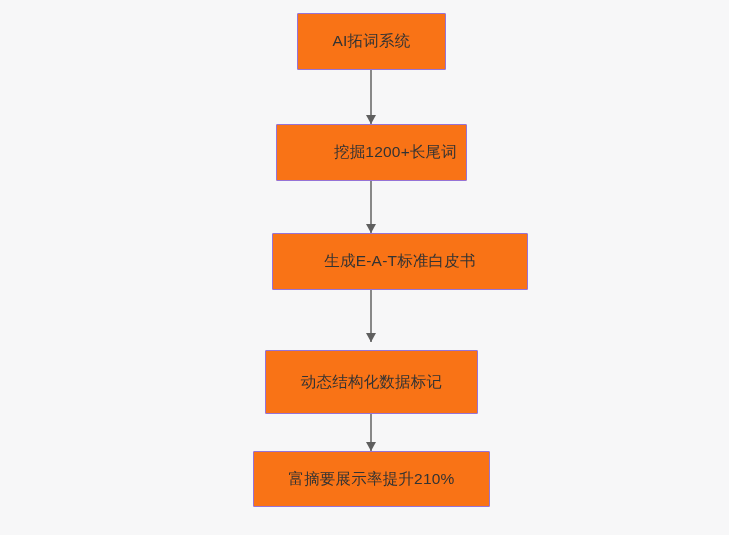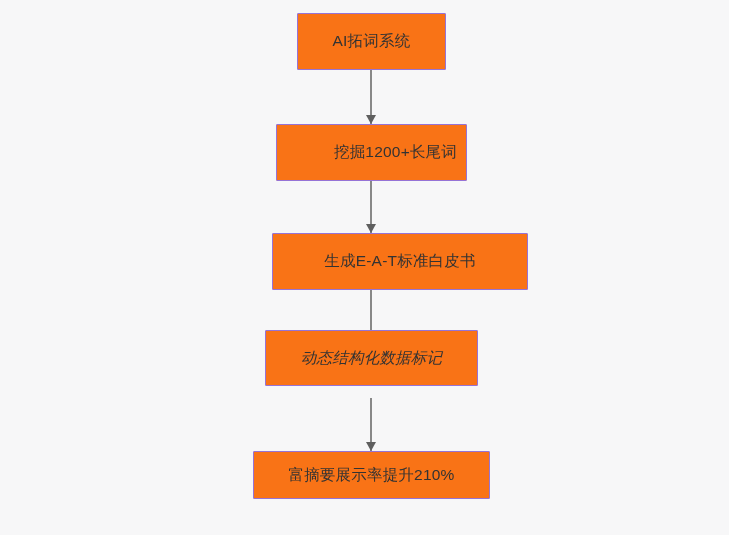--- a/index.html
+++ b/index.html
@@ -77,17 +77,17 @@
     <div class="edge-line" style="height:53px;"></div>
     <div class="edge-head" style="top:44px;"></div>
   </div>
 
   <div class="node" style="left:297px; top:13px; width:149px; height:57px;">AI拓词系统</div>
 
   <div class="node" style="left:276px; top:124px; width:191px; height:57px;padding-left:48px;">挖掘1200+长尾词</div>
 
   <div class="node" style="left:272px; top:233px; width:256px; height:57px;">生成E-A-T标准白皮书</div>
 
-  <div class="node" style="left:265px; top:330px; width:213px; height:56px;font-style:italic;">动态结构化数据标记</div>
+  <div class="node" style="left:265px; top:350px; width:213px; height:64px;">动态结构化数据标记</div>
 
-  <div class="node" style="left:253px; top:451px; width:237px; height:48px;">富摘要展示率提升210%</div>
+  <div class="node" style="left:253px; top:451px; width:237px; height:56px;">富摘要展示率提升210%</div>
 
 </div>
 
 </body></html>

